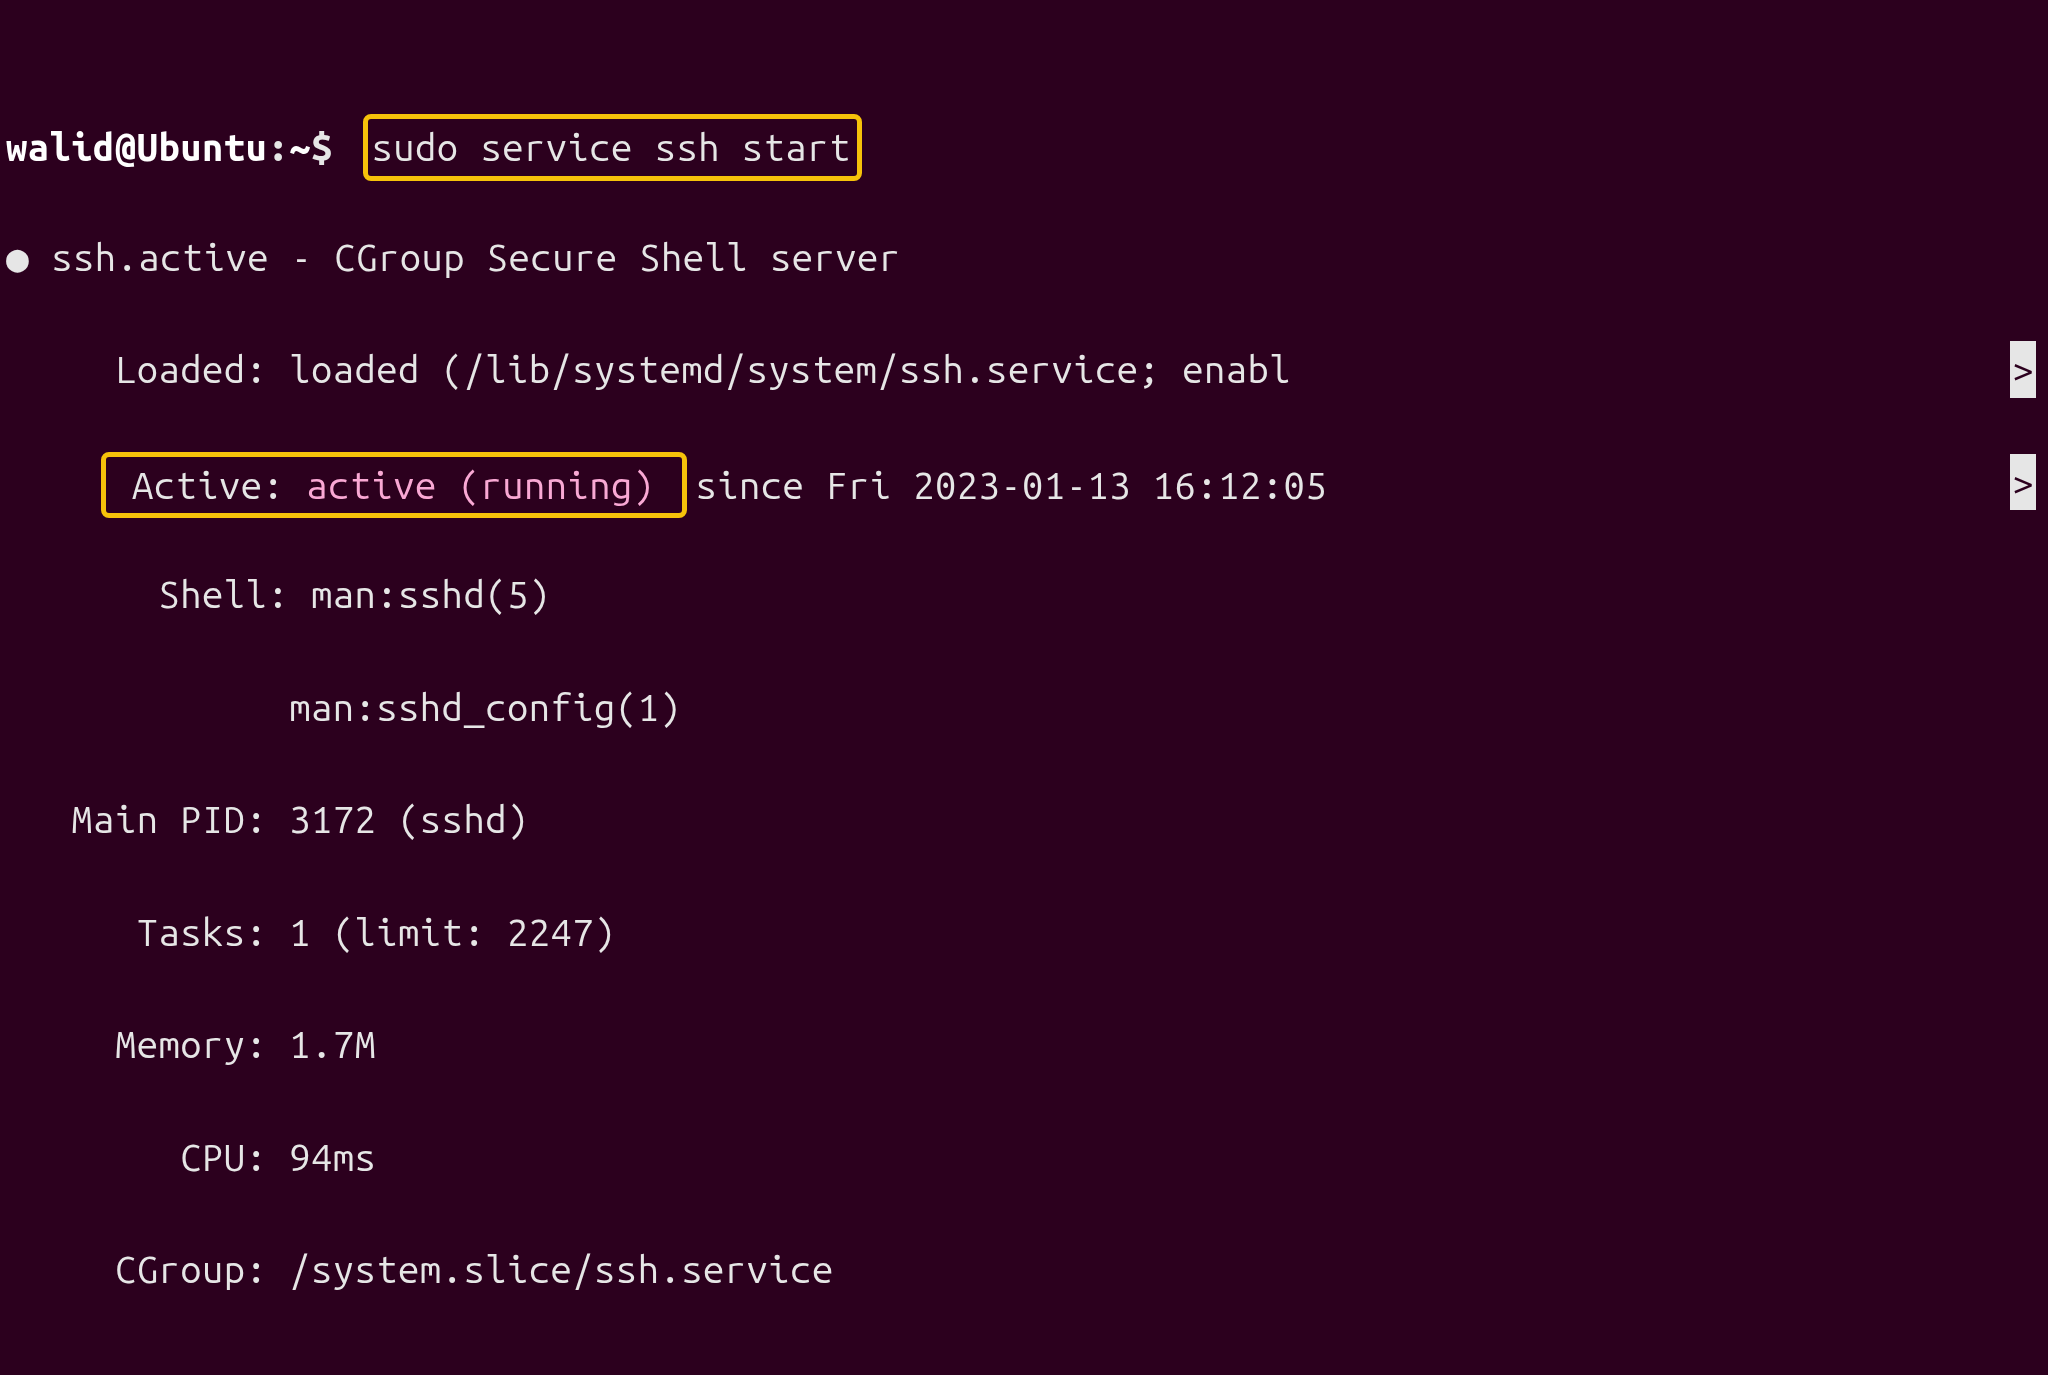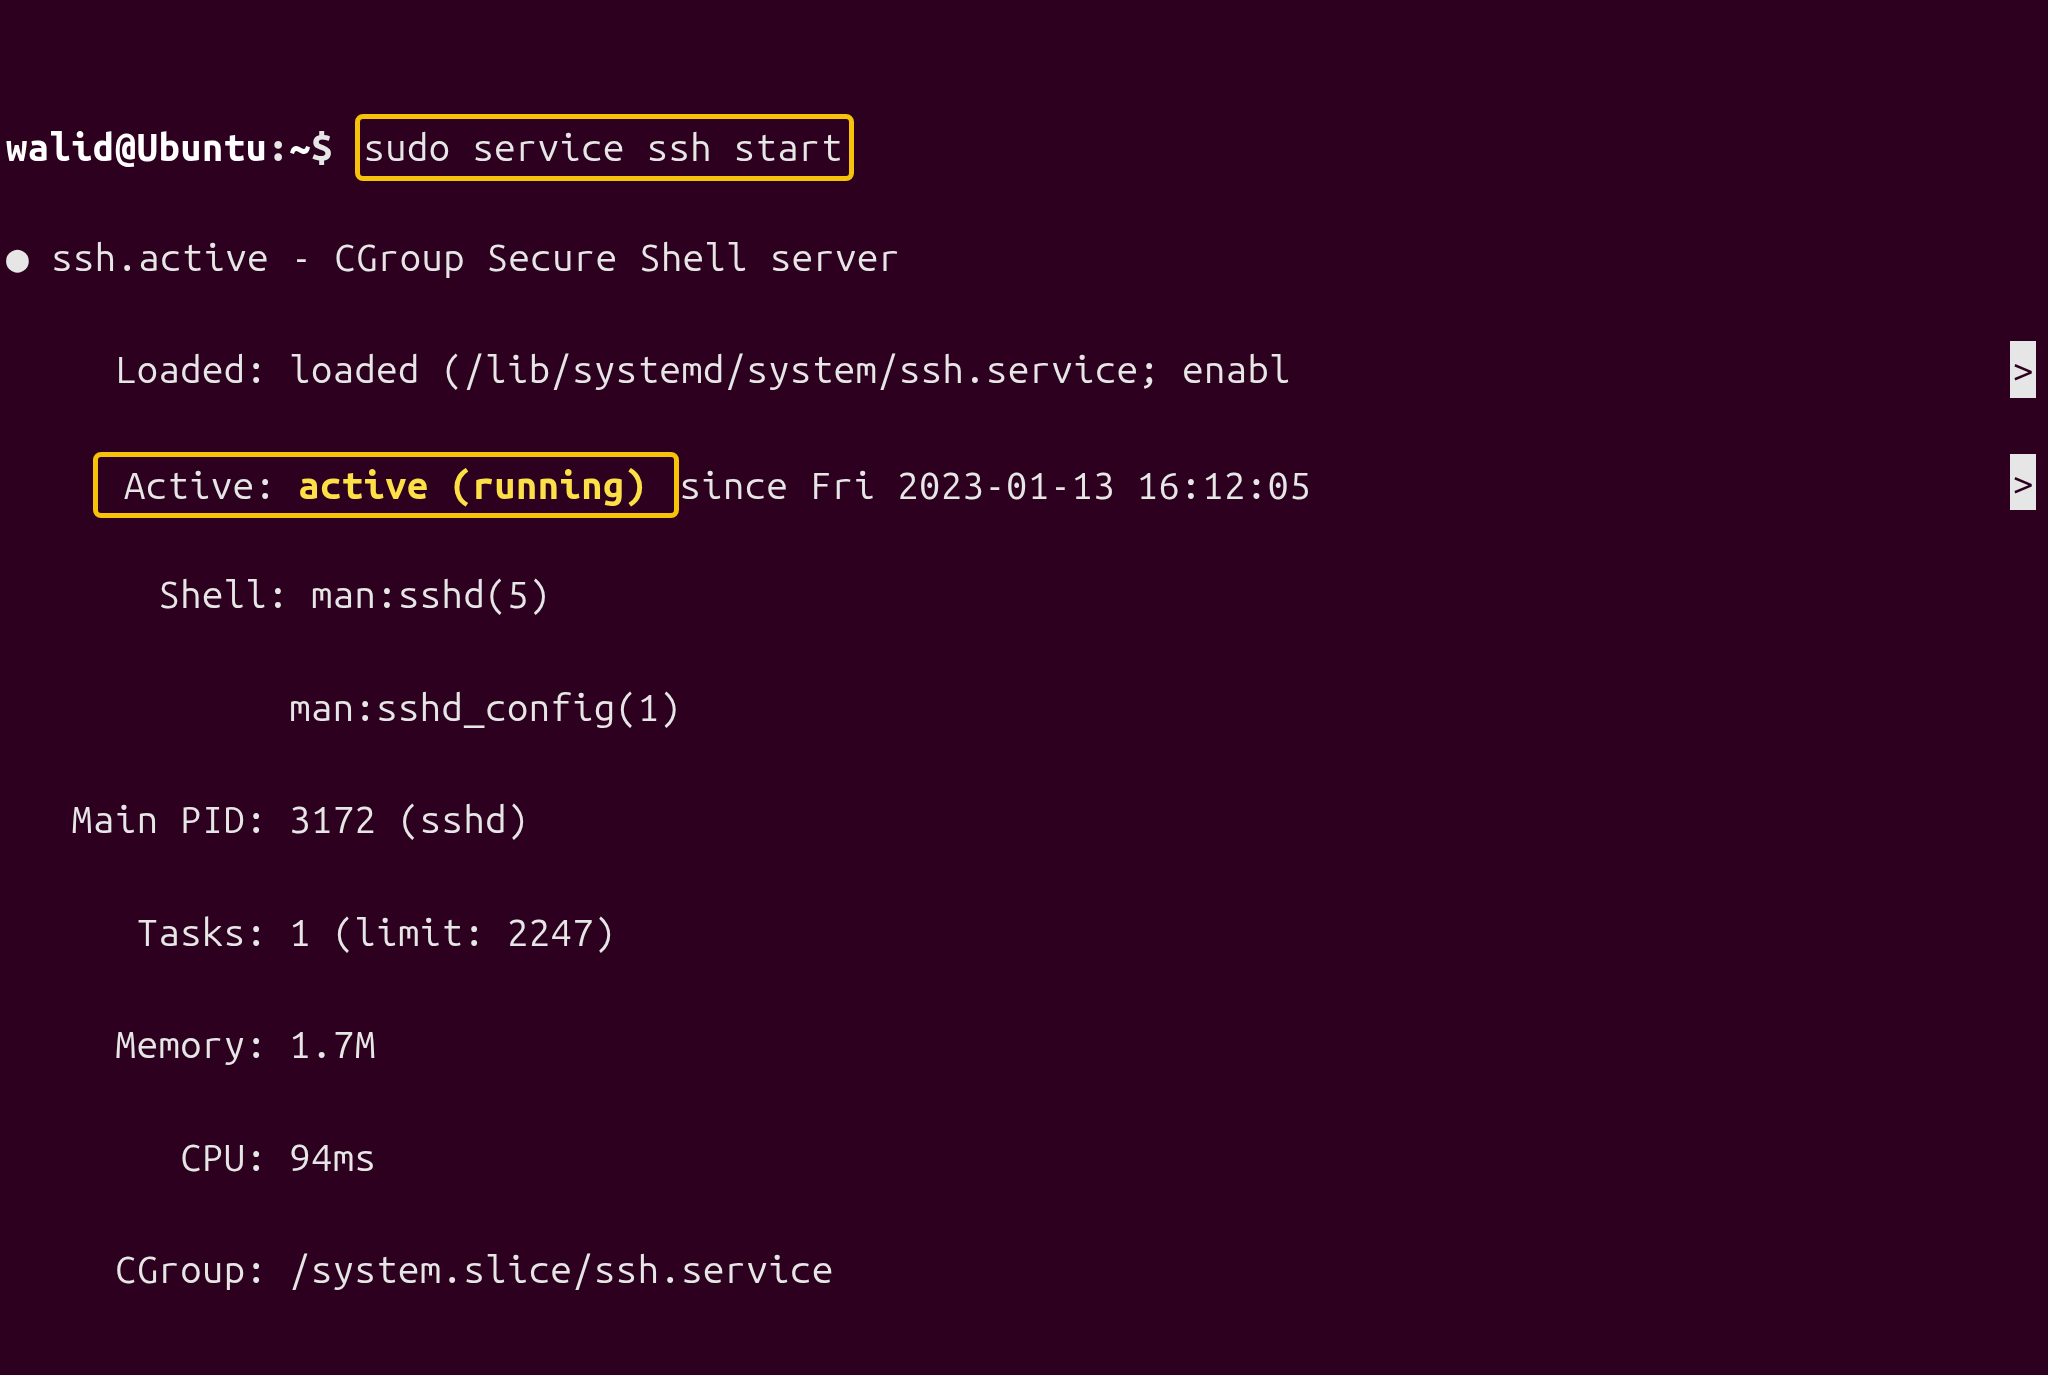--- a/index.html
+++ b/index.html
@@ -16,26 +16,26 @@
   }
   .terminal {
     padding: 4px 6px;
     white-space: pre;
     letter-spacing: 0.5px;
   }
   .user   { color: #ffffff; font-weight: bold; }
   .host   { color: #e6e6e6; font-weight: bold; }
   .dollar { color: #e6e6e6; font-weight: bold; }
   .cmd    { color: #e6e6e6; }
-  .active { color: #fde047; font-weight: bold; }
+  .active { color: #f9a8d4; font-weight: normal; }
   .hl {
     border: 5px solid #f6c20a;
     border-radius: 8px;
     padding: 0 6px 0 4px;
-    margin: -2px 0;
+    margin: -2px 8px;
     display: inline-block;
   }
   .line { display: block; }
   .truncmark {
     display: inline-block;
     background: #e6e6e6;
     color: #2c001e;
     padding: 0 2px;
   }
   .right-edge { position: absolute; right: 6px; }

